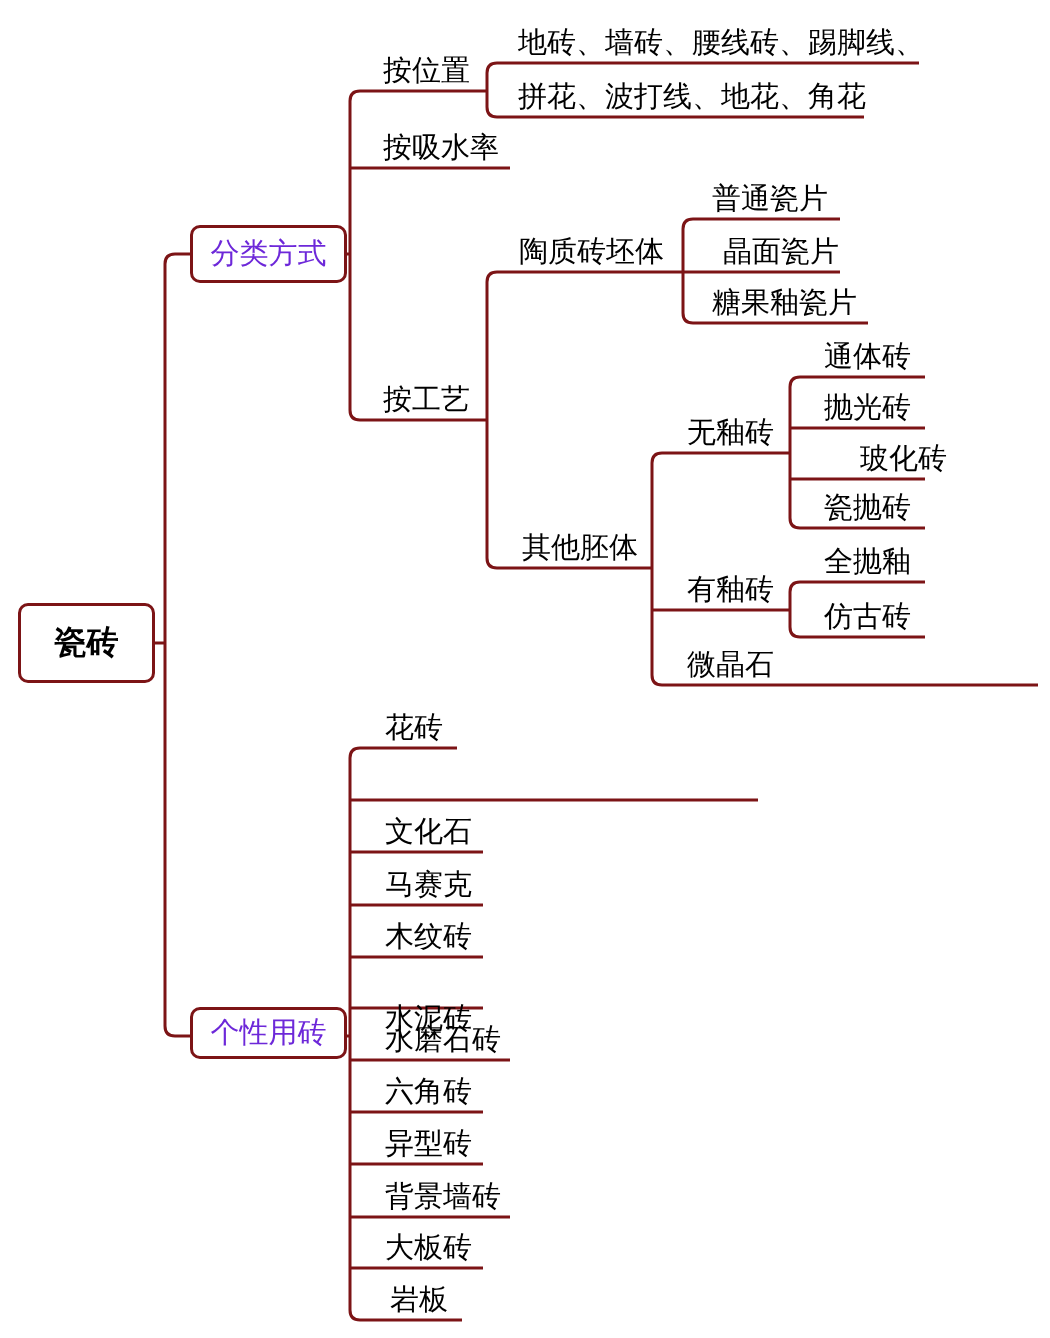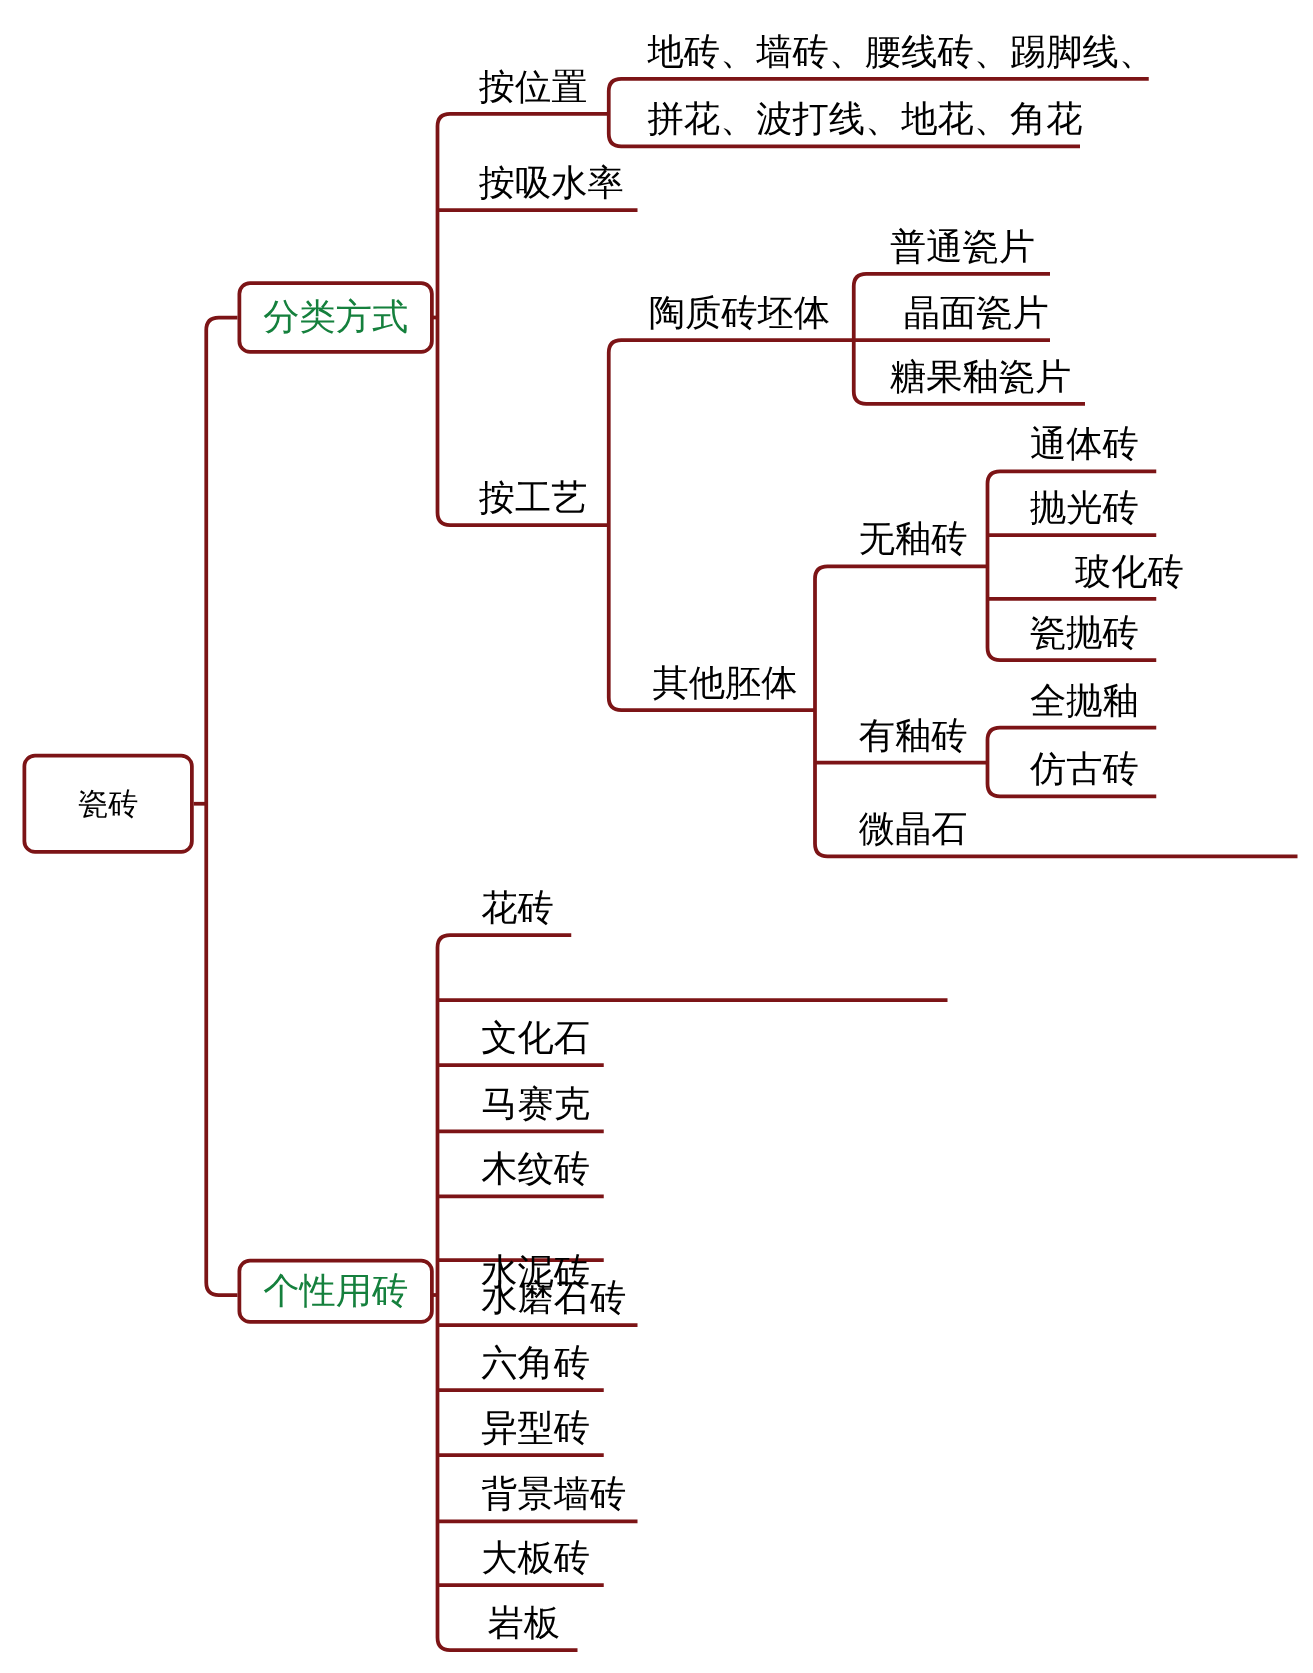--- a/index.html
+++ b/index.html
@@ -25,22 +25,22 @@
   .box {
     position: absolute;
     box-sizing: border-box;
     border: 3px solid #7C1416;
     border-radius: 10px;
     background: #ffffff;
     display: flex;
     align-items: center;
     justify-content: center;
   }
-  .box .txt { font-size: 29px; color: #15803d; white-space: nowrap; }
-  .root-txt { font-size: 24px; font-weight: normal; color: #000000; white-space: nowrap; }
+  .box .txt { font-size: 29px; color: #6d28d9; white-space: nowrap; }
+  .root-txt { font-size: 32px; font-weight: bold; color: #000000; white-space: nowrap; }
 </style>
 </head>
 <body>
 
 <div class="canvas">
 
   <svg class="wires" width="1050" height="1338" viewBox="0 0 1050 1338" fill="none" stroke="#7C1416" stroke-width="3">
 
     <path d="M190,254 L175,254 Q165,254 165,264 L165,1026 Q165,1036 175,1036 L190,1036"></path>
     <path d="M155,643 L165,643"></path>

